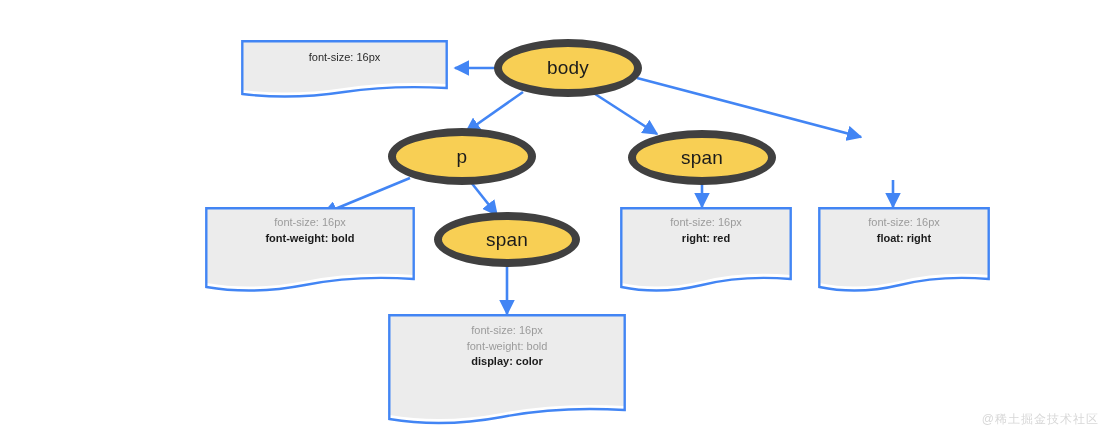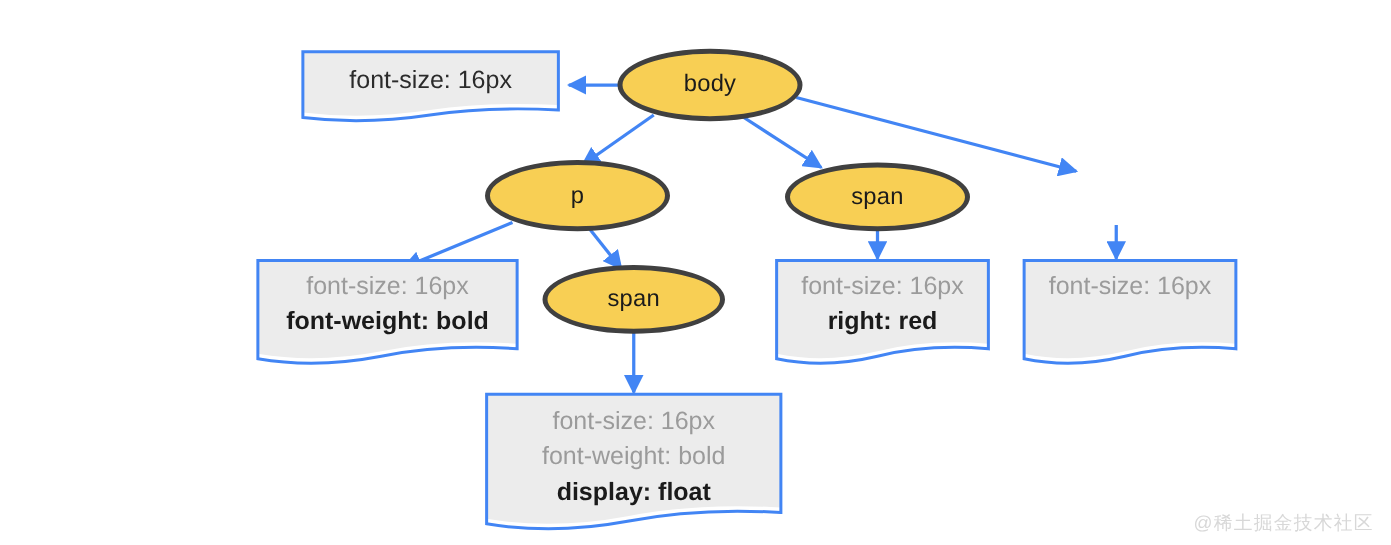--- a/index.html
+++ b/index.html
@@ -24,21 +24,21 @@
     pointer-events: none;
   }
 
   
   .node {
     position: absolute;
     display: flex;
     align-items: center;
     justify-content: center;
     background: #F8CF54;
-    border: 4px solid #404040;
+    border: 8px solid #404040;
     border-radius: 50%;
     color: #1b1b1b;
     font-size: 19px;
     font-weight: 400;
     letter-spacing: 0.2px;
     box-sizing: border-box;
     z-index: 3;
   }
 
   
@@ -65,21 +65,21 @@
     left: 0;
     right: 0;
     top: 0;
     display: flex;
     flex-direction: column;
     align-items: center;
     justify-content: flex-start;
     box-sizing: border-box;
   }
   .decl {
-    font-size: 20px;
+    font-size: 11px;
     line-height: 1.42;
     white-space: nowrap;
   }
   .decl.inherited {
     color: #9b9b9b;
     font-weight: 400;
   }
   .decl.own {
     color: #1b1b1b;
     font-weight: 700;
@@ -88,21 +88,21 @@
     color: #2b2b2b;
     font-weight: 400;
   }
 
   
   #watermark {
     position: absolute;
     right: 14px;
     bottom: 8px;
     color: #d8d8d8;
-    font-size: 15px;
+    font-size: 12px;
     letter-spacing: 1px;
     white-space: nowrap;
     user-select: none;
     z-index: 5;
   }
 </style>
 </head>
 <body>
 
 <div id="stage">
@@ -190,32 +190,33 @@
 
   <div class="note" style="left:818px; top:207px; width:172px; height:86px;">
     <div class="paper">
       <svg viewBox="0 0 172 86" preserveAspectRatio="none">
         <path d="M 1.3 1.3 H 170.7 V 68 Q 122 64 82 74 Q 40 84 1.3 76 Z" fill="#ECECEC" stroke="none"></path>
         <path d="M 1.3 1.3 H 170.7 V 72 Q 122 68 82 78 Q 40 88 1.3 80 Z" fill="none" stroke="#4285F4" stroke-width="2.4"></path>
       </svg>
     </div>
     <div class="lines" style="padding-top:8px;">
       <div class="decl inherited">font-size: 16px</div>
+      <div class="decl own">float: right</div>
     </div>
   </div>
 
   <div class="note" style="left:388px; top:314px; width:238px; height:113px;">
     <div class="paper">
       <svg viewBox="0 0 238 113" preserveAspectRatio="none">
         <path d="M 1.3 1.3 H 236.7 V 92 Q 170 88 114 99 Q 55 110 1.3 101 Z" fill="#ECECEC" stroke="none"></path>
         <path d="M 1.3 1.3 H 236.7 V 96 Q 170 92 114 103 Q 55 114 1.3 105 Z" fill="none" stroke="#4285F4" stroke-width="2.4"></path>
       </svg>
     </div>
     <div class="lines" style="padding-top:9px;">
       <div class="decl inherited">font-size: 16px</div>
       <div class="decl inherited">font-weight: bold</div>
-      <div class="decl own">display: float</div>
+      <div class="decl own">display: color</div>
     </div>
   </div>
 
   <div id="watermark">@稀土掘金技术社区</div>
 
 </div>
 
 </body></html>

